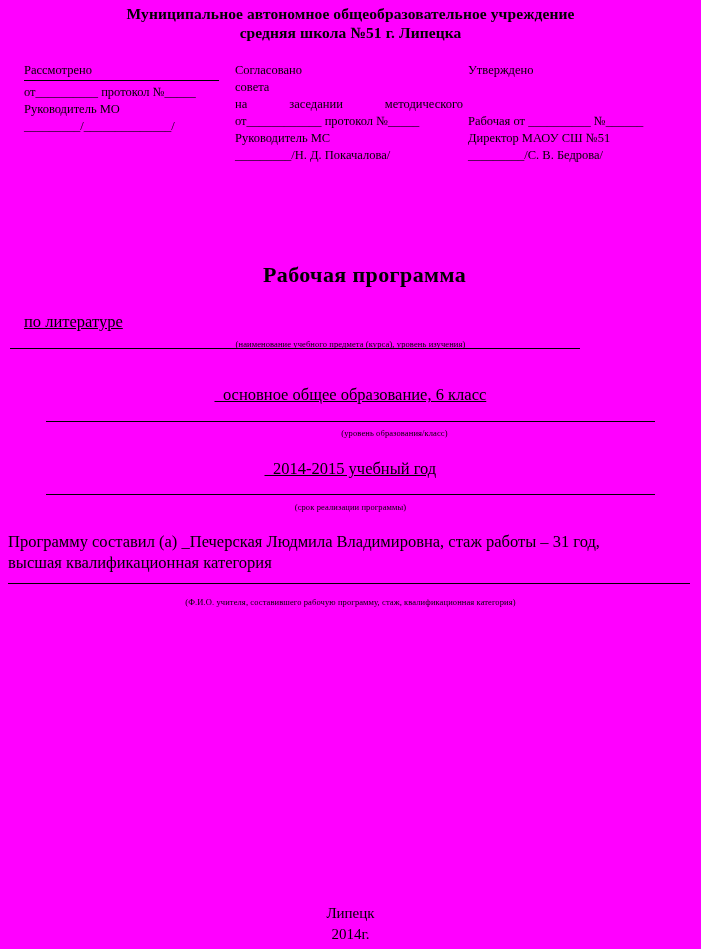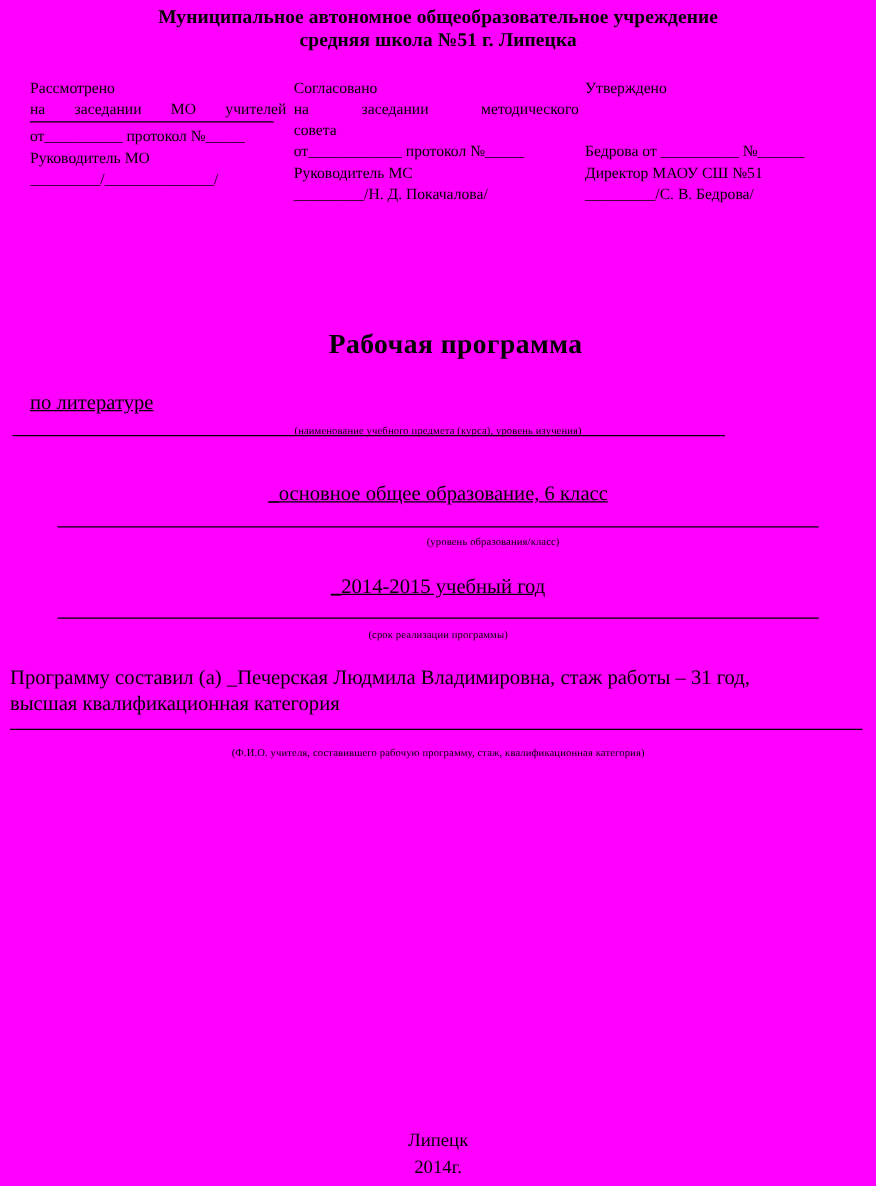--- a/index.html
+++ b/index.html
@@ -154,41 +154,40 @@
 
   <div class="org-header">
     <span>Муниципальное автономное общеобразовательное учреждение</span>
     <span class="line2">средняя школа №51 г. Липецка</span>
   </div>
 
   <div class="approvals">
 
     <div class="appr-col c1">
       <div class="appr-line">Рассмотрено</div>
-      <div class="appr-line justify">на  заседании  МО  учителей</div>
       <span class="appr-rule"></span>
       <div class="appr-line">от__________ протокол №_____</div>
       <div class="appr-line">Руководитель МО</div>
       <div class="appr-line">_________/______________/</div>
     </div>
 
     <div class="appr-col c2">
       <div class="appr-line">Согласовано</div>
+      <div class="appr-line">совета</div>
       <div class="appr-line justify">на    заседании    методического</div>
-      <div class="appr-line">совета</div>
       <div class="appr-line">от____________ протокол №_____</div>
       <div class="appr-line">Руководитель МС</div>
       <div class="appr-line">_________/Н. Д. Покачалова/</div>
     </div>
 
     <div class="appr-col c3">
       <div class="appr-line">Утверждено</div>
       <div class="spacer-row"></div>
       <div class="spacer-row"></div>
-      <div class="appr-line">Бедрова от __________ №______</div>
+      <div class="appr-line">Рабочая от __________ №______</div>
       <div class="appr-line">Директор МАОУ СШ №51</div>
       <div class="appr-line">_________/С. В. Бедрова/</div>
     </div>
 
   </div>
 
   <div class="doc-title">Рабочая программа</div>
 
   <div class="field-value row-subject-value">по   литературе</div>
   <div class="rule row-subject-rule"></div>

